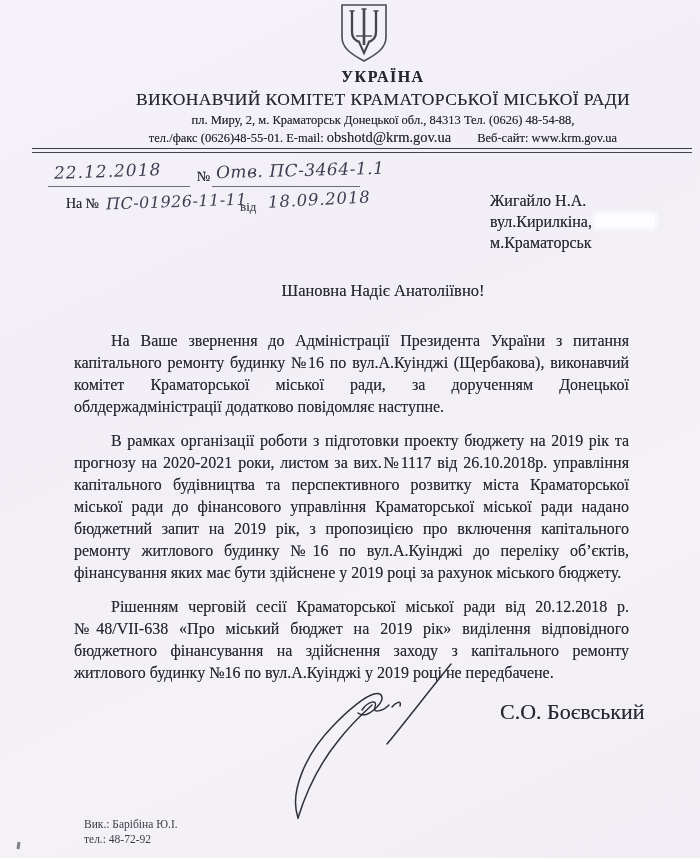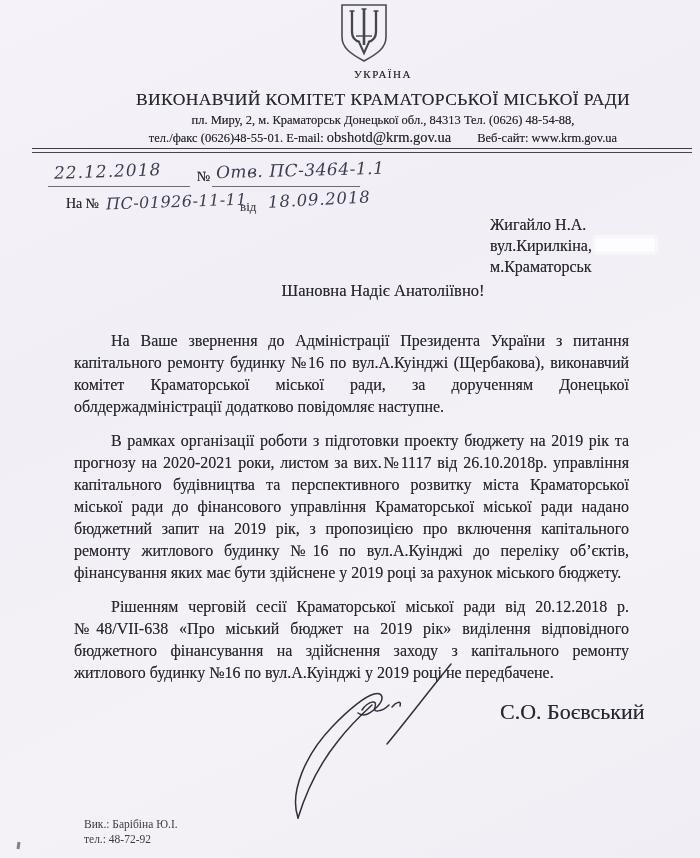--- a/index.html
+++ b/index.html
@@ -6,21 +6,21 @@
   .page{
     position:relative;width:700px;height:858px;overflow:hidden;
     background:linear-gradient(155deg,#f5f3f9 0%,#f1eff5 35%,#f4f2f7 70%,#f0eef4 100%);
     font-family:"Liberation Serif", serif;
     color:#27272f;
   }
   .print{ text-shadow:0 0 .4px rgba(45,45,58,.55); }
   .abs{ position:absolute; }
   .center-shift{ left:0; width:700px; text-align:center; padding-left:66px; box-sizing:border-box; }
 
-  .country{ top:68px; font-weight:normal; font-size:11px; letter-spacing:1.5px; }
+  .country{ top:68px; font-weight:bold; font-size:16px; letter-spacing:1.5px; }
   .orgname{ top:89px; font-weight:normal; font-size:17.5px; letter-spacing:.4px; white-space:nowrap; }
   .addr1{ top:113px; font-size:12.5px; }
   .addr2{ top:129px; font-size:12.5px; }
   .addr2 .email{ font-size:14.5px; }
   .addr2 .gap{ display:inline-block; width:26px; }
 
   .emblem{ left:337px; top:3px; }
 
   .rule-double{
     left:32px; top:148px; width:660px; height:3px;
@@ -36,21 +36,21 @@
   .ref-date{ left:54px; top:161px; font-size:17px; transform:rotate(-2deg); letter-spacing:1px; }
   .ref-no-label{ left:197px; top:169px; font-size:14px; }
   .ref-no-value{ left:216px; top:160px; font-size:17px; transform:rotate(-1.5deg); letter-spacing:.5px; }
   .ul-date{ left:48px; top:186px; width:142px; }
   .ul-no{ left:212px; top:186px; width:148px; }
   .reply-label{ left:66px; top:196px; font-size:14px; }
   .reply-von{ left:240px; top:199px; font-size:13px; opacity:.85; }
   .reply-number{ left:106px; top:192px; font-size:16px; transform:rotate(-2deg); letter-spacing:.5px; }
   .reply-date{ left:268px; top:190px; font-size:16.5px; transform:rotate(-3deg); letter-spacing:.8px; }
 
-  .recipient{ left:490px; top:214px; font-size:16px; line-height:21px; }
+  .recipient{ left:490px; top:190px; font-size:16px; line-height:21px; }
   .redaction{
     position:absolute; left:104px; top:23px; width:62px; height:16px;
     background:#fdfcfe; border-radius:2px;
     box-shadow:0 0 3px 1px #fdfcfe, inset 0 0 2px rgba(120,130,170,.18);
   }
 
   .salutation{ top:281px; font-size:16.5px; }
 
   .body-text{ left:62px; top:318px; width:579px; }
   .body-text p{

